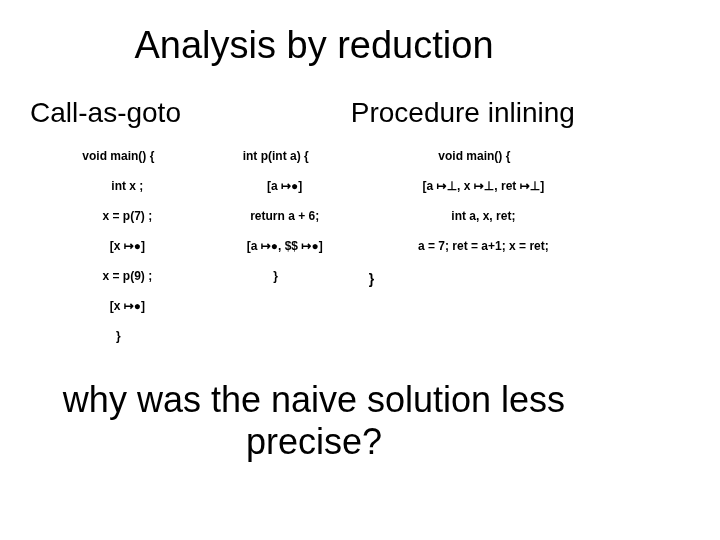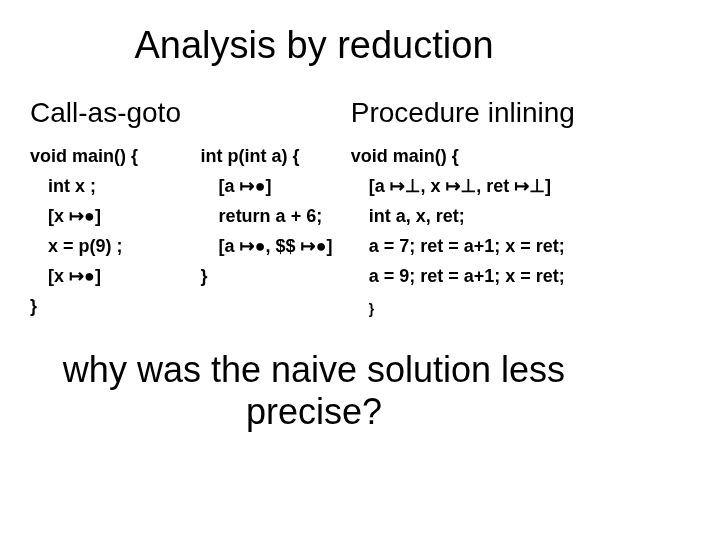--- a/index.html
+++ b/index.html
@@ -41,29 +41,30 @@
   .col-right {
     width: 280px;
   }
   .section-head {
     font-size: 28px;
     font-weight: normal;
     margin-bottom: 12px;
     white-space: nowrap;
   }
   .code-line {
-    font-size: 18px;
+    font-size: 12px;
     font-weight: bold;
     margin: 0;
     padding: 0;
     line-height: 1.0;
     height: 30px;
     white-space: nowrap;
     display: flex;
     align-items: center;
+    justify-content: center;
   }
   .indent-1 { padding-left: 18px; }
   .indent-0 { padding-left: 0px; }
   .question {
     font-size: 36px;
     text-align: center;
     margin-top: 28px;
     font-weight: normal;
   }
   .sym {
@@ -84,20 +85,23 @@
 
   <div class="cols">
 
     <div class="col-left">
       <div class="section-head">Call-as-goto</div>
       <div class="code-line indent-0">
           <span class="sym">void main() {</span>
         </div>
       <div class="code-line indent-1">
           <span class="sym">int x ;</span>
+        </div>
+      <div class="code-line indent-1">
+          <span class="sym">x = p(7) ;</span>
         </div>
       <div class="code-line indent-1">
           <span class="sym">[x ↦●]</span>
         </div>
       <div class="code-line indent-1">
           <span class="sym">x = p(9) ;</span>
         </div>
       <div class="code-line indent-1">
           <span class="sym">[x ↦●]</span>
         </div>
@@ -132,23 +136,20 @@
         </div>
       <div class="code-line indent-1">
           <span class="sym">[a ↦⊥, x ↦⊥, ret ↦⊥]</span>
         </div>
       <div class="code-line indent-1">
           <span class="sym">int a, x, ret;</span>
         </div>
       <div class="code-line indent-1">
           <span class="sym">a = 7; ret = a+1; x = ret;</span>
         </div>
-      <div class="code-line indent-1">
-          <span class="sym">a = 9; ret = a+1; x = ret;</span>
-        </div>
       <div style="height:10px"></div>
       <div class="right-brace-standalone"><span class="sym">}</span></div>
     </div>
 
   </div>
 
   <div class="question">why was the naive solution less precise?</div>
 
 </div>
 

